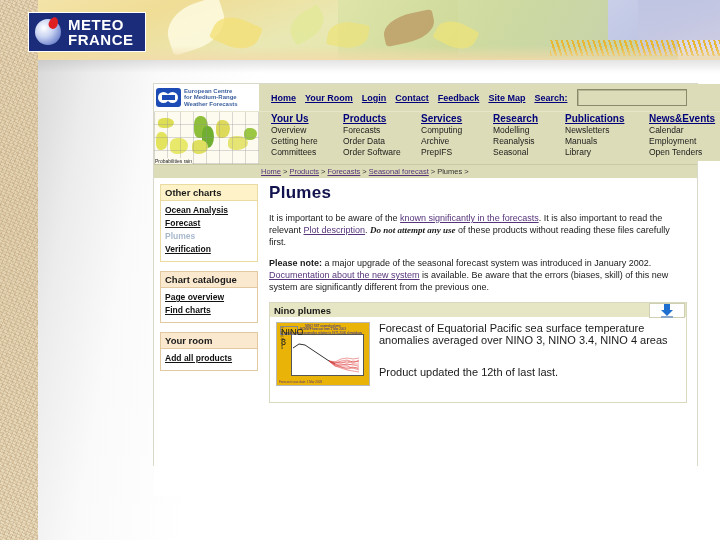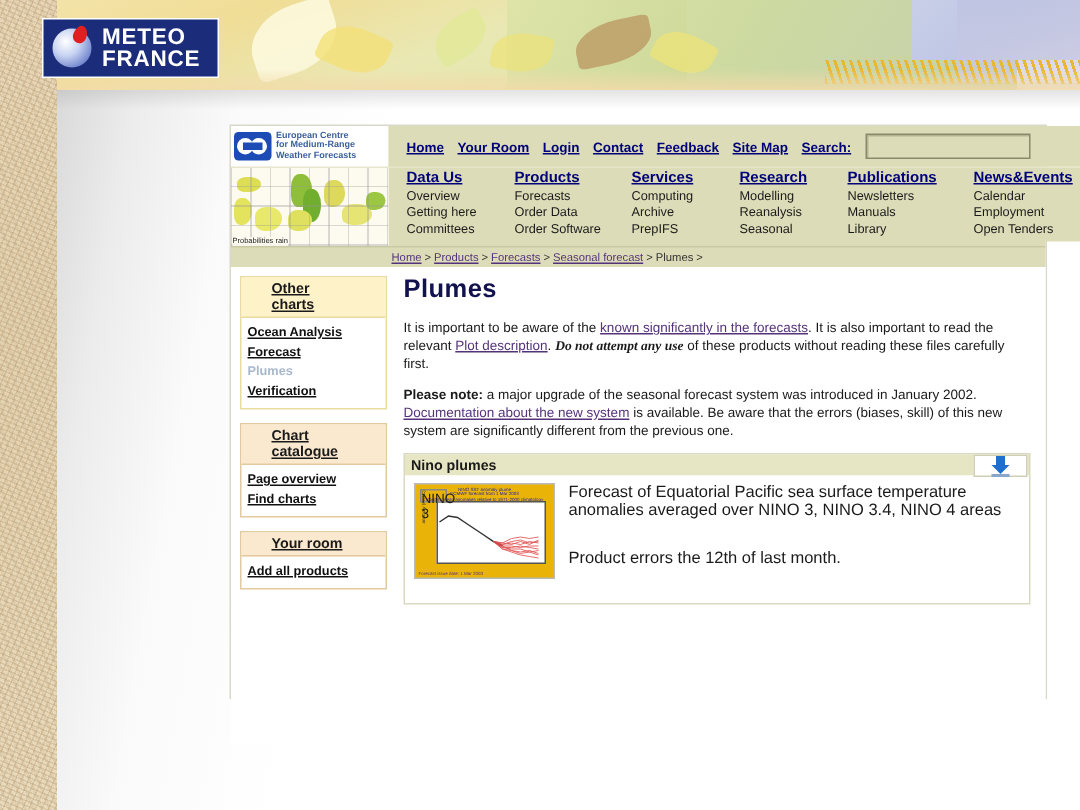--- a/index.html
+++ b/index.html
@@ -153,21 +153,21 @@
   .crumb{font-size:7.5px;color:#55337a;text-decoration:underline;white-space:nowrap;}
   .crumb.plain{color:#333;text-decoration:none;}
   .crumbsep{font-size:7.5px;color:#333;margin:0 2px;}
 
   
   .bodywrap{display:flex;background:#ffffff;height:318px;}
   .side{width:105px;flex:0 0 105px;padding:6px 0 0 6px;background:#ffffff;}
   .panel{width:96px;background:#ffffff;border:1px solid #e3c9a0;margin-bottom:9px;}
   .panel-head{
     background:#fbe9cf;border-bottom:1px solid #e3c9a0;
-    font-size:9.5px;font-weight:bold;color:#1a1a1a;padding:2px 20px;text-decoration:underline;
+    font-size:9.5px;font-weight:bold;color:#1a1a1a;padding:2px 4px;
   }
   .panel-head.yellow{background:#fdf2c8;border-bottom:1px solid #eadba0;}
   .panel.yellowb{border-color:#eadba0;}
   .panel-body{padding:3px 4px 5px 4px;}
   .sidelink{
     display:block;font-size:8.5px;font-weight:bold;color:#111;text-decoration:underline;
     line-height:13px;cursor:pointer;white-space:nowrap;
   }
   .sidelink.current{color:#a8b8cc;text-decoration:none;font-weight:bold;cursor:default;}
 
@@ -306,21 +306,21 @@
           <span class="toplink">Login</span>
           <span class="toplink">Contact</span>
           <span class="toplink">Feedback</span>
           <span class="toplink">Site Map</span>
           <span class="toplink">Search:</span>
           <input class="searchbox" type="text" value="" style="">
         </div>
 
         <div class="menurow">
           <div class="menucol">
-            <div class="menuhead">Data Us</div>
+            <div class="menuhead">Your Us</div>
             <div class="menuitem">Overview</div>
             <div class="menuitem">Getting here</div>
             <div class="menuitem">Committees</div>
           </div>
           <div class="menucol wide">
             <div class="menuhead">Products</div>
             <div class="menuitem">Forecasts</div>
             <div class="menuitem">Order Data</div>
             <div class="menuitem">Order Software</div>
           </div>
@@ -440,21 +440,21 @@
                   <polyline points="38,27 44,28 50,29 56,27 62,29 68,26"></polyline>
                   <polyline points="38,27 44,32 50,33 56,35 62,34 68,36"></polyline>
                 </g>
               </svg>
               <div class="t-box">NINO 3</div>
               <div class="t-foot">Forecast issue date: 1 Mar 2003</div>
             </div>
 
             <div class="prodtext">
               <span>Forecast of Equatorial Pacific sea surface temperature anomalies averaged over NINO 3, NINO 3.4, NINO 4 areas</span>
-              <span class="upd">Product errors the 12th of last month.</span>
+              <span class="upd">Product updated the 12th of last last.</span>
             </div>
           </div>
         </div>
 
       </div>
     </div>
   </div>
 </div>
 
 </body></html>

